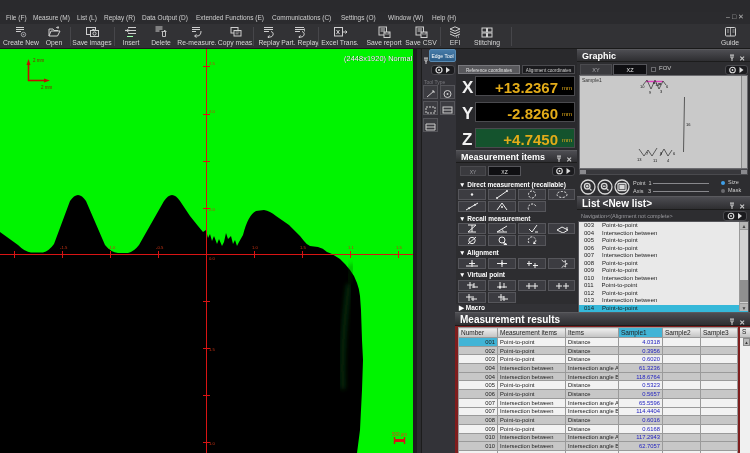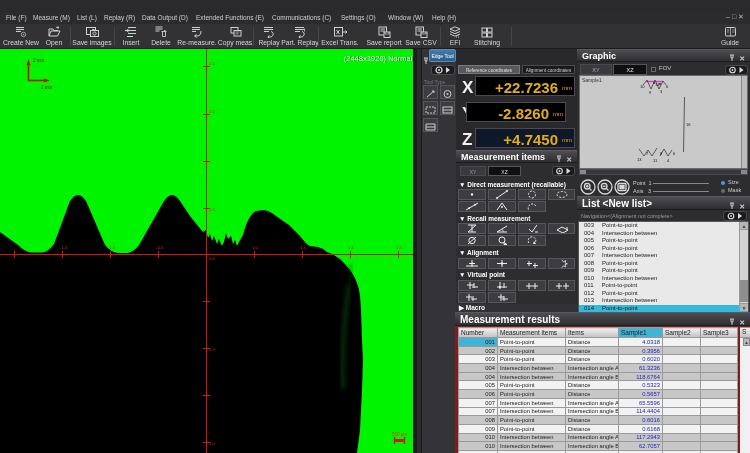--- a/index.html
+++ b/index.html
@@ -273,30 +273,30 @@
           <path d="M2 3h9M2 6h9M2 9h9" stroke="#ccc"></path>
           <path d="M2 3v6M11 3v6" stroke="#ccc"></path>
         </svg></div>
 </div>
 
 <div class="abs" id="dipanel" style="left:456px;top:49px;width:121px;height:101px;background:#29292c">
   <div class="abs" style="left:2px;top:16px;width:62px;height:9px;background:#58585c;color:#e0e0e0;font-size:4.6px;text-align:center;line-height:9px;border:1px solid #77777c">Reference coordinates</div>
   <div class="abs" style="left:66px;top:16px;width:53px;height:9px;background:#1a1a1d;color:#cfcfcf;font-size:4.6px;text-align:center;line-height:9px;border:1px solid #4a4a4e">Alignment coordinates</div>
   <div class="abs" style="left:6px;top:29px;color:#f2f2f2;font-size:17px;font-weight:bold">X</div>
   <div class="abs" style="left:19px;top:27px;width:100px;height:20px;background:#000;border:1px solid #4a4a4e">
-    <span class="abs" style="right:16px;top:2px;color:#e3ac19;font-size:15px;font-weight:bold">+22.7236</span>
+    <span class="abs" style="right:16px;top:2px;color:#e3ac19;font-size:15px;font-weight:bold">+13.2367</span>
     <span class="abs" style="right:2px;top:8px;color:#e3ac19;font-size:6px">mm</span>
   </div>
   <div class="abs" style="left:6px;top:55px;color:#f2f2f2;font-size:17px;font-weight:bold">Y</div>
-  <div class="abs" style="left:10px;top:53px;width:100px;height:20px;background:#000;border:1px solid #4a4a4e">
+  <div class="abs" style="left:19px;top:53px;width:100px;height:20px;background:#000;border:1px solid #4a4a4e">
     <span class="abs" style="right:16px;top:2px;color:#e3ac19;font-size:15px;font-weight:bold">-2.8260</span>
     <span class="abs" style="right:2px;top:8px;color:#e3ac19;font-size:6px">mm</span>
   </div>
   <div class="abs" style="left:6px;top:81px;color:#f2f2f2;font-size:17px;font-weight:bold">Z</div>
-  <div class="abs" style="left:19px;top:79px;width:100px;height:20px;background:#0f172a;border:1px solid #4a4a4e">
+  <div class="abs" style="left:19px;top:79px;width:100px;height:20px;background:#14532d;border:1px solid #4a4a4e">
     <span class="abs" style="right:16px;top:2px;color:#e3ac19;font-size:15px;font-weight:bold">+4.7450</span>
     <span class="abs" style="right:2px;top:8px;color:#e3ac19;font-size:6px">mm</span>
   </div>
 </div>
 <div class="abs" id="mipanel" style="left:456px;top:150px;width:121px;height:162px;background:#2d2d30">
   <div class="hdr" style="top:0">Measurement items<span class="pinx"><svg width="6" height="7" viewBox="0 0 6 7">
             <path d="M1 1h4M2 1v3h2V1M3 4v3" stroke="#c8c8c8" fill="none"></path>
           </svg> <span style="font-size:7px">✕</span></span></div>
   <div class="abs" style="left:4px;top:16px;width:26px;height:10px;background:#3a3a3e;color:#9a9a9f;font-size:5px;text-align:center;line-height:10px;border:1px solid #4a4a4e">XY</div>
   <div class="abs" style="left:32px;top:16px;width:33px;height:10px;background:#0f0f12;color:#e0e0e0;font-size:5px;text-align:center;line-height:10px;border:1px solid #55555a">XZ</div>

